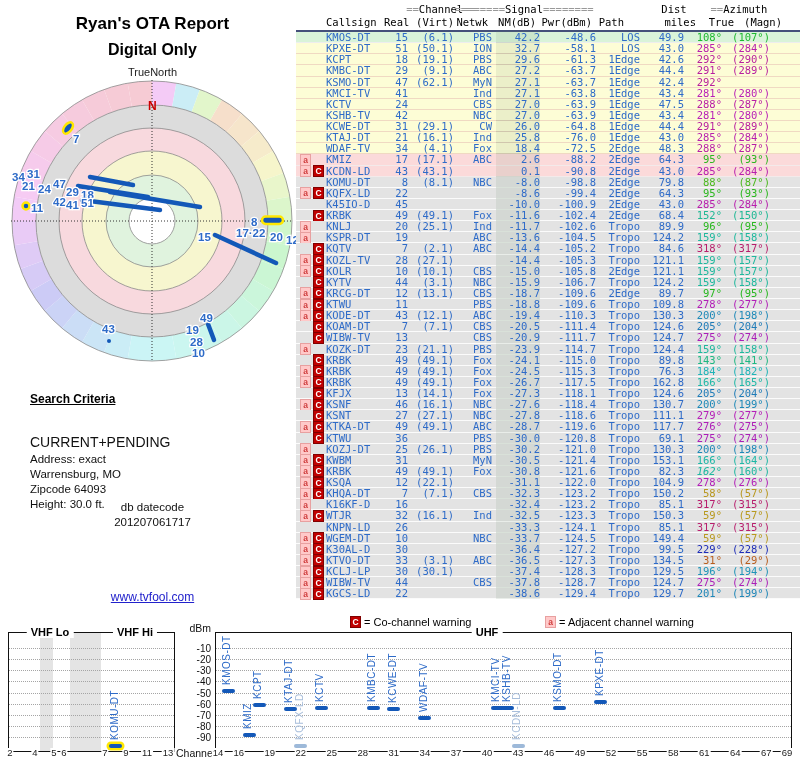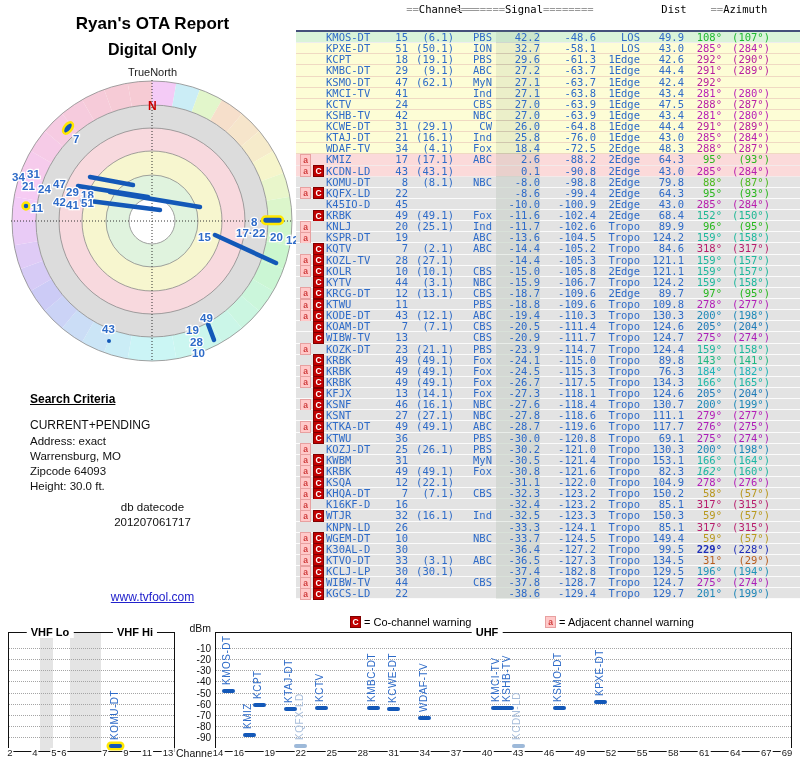--- a/index.html
+++ b/index.html
@@ -8,21 +8,21 @@
   
   .title-block{position:absolute;left:30px;top:14px;width:245px;text-align:center;}
   .title-line1{font-size:17px;font-weight:bold;color:#000;}
   .title-line2{font-size:16px;font-weight:bold;color:#000;margin-top:7px;}
   .truenorth{position:absolute;left:30px;top:66px;width:245px;text-align:center;
              font-size:11px;color:#222;}
   #radar-svg{position:absolute;left:8px;top:78px;}
   .search-block{position:absolute;left:30px;top:392px;width:245px;}
   .search-head{font-size:12px;font-weight:bold;text-decoration:underline;color:#000;}
   .search-line{font-size:11.5px;color:#111;margin-top:3px;}
-  .search-line.first{font-size:12px;margin-top:12px;}
+  .search-line.first{font-size:14px;margin-top:28px;}
   .dbcode{position:absolute;left:30px;top:500px;width:245px;text-align:center;
           font-size:11.5px;color:#111;line-height:15px;}
   .site-link{position:absolute;left:30px;top:590px;width:245px;text-align:center;
              font-size:12px;color:#2222cc;text-decoration:underline;cursor:pointer;}
   
   #tbl{position:absolute;left:296px;top:0;width:504px;
        font-family:"DejaVu Sans Mono","Liberation Mono",monospace;font-size:10.5px;}
   .thead{position:relative;height:30px;border-bottom:2px solid #44507a;}
   .hgroups{position:absolute;top:3px;left:0;width:100%;height:11px;}
   .hg{position:absolute;white-space:nowrap;color:#000;}
@@ -187,20 +187,32 @@
   <div class="site-link">www.tvfool.com</div>
 
   <div id="tbl">
     <div class="thead">
       <div class="hgroups" id="hgroups">
           <span class="hg" style="left: 110px; width: 70px; text-align: center;"><span class="eq">==</span>Channel<span class="eq">==</span></span>
           <span class="hg" style="left: 156px; width: 144px; text-align: center;"><span class="eq">========</span>Signal<span class="eq">========</span></span>
           <span class="hg" style="left: 356px; width: 44px; text-align: center;"><span class="eq"></span>Dist<span class="eq"></span></span>
           <span class="hg" style="left: 400px; width: 86px; text-align: center;"><span class="eq">==</span>Azimuth<span class="eq"></span></span>
         </div>
+      <div class="hcols" id="hcols">
+          <span class="hc" style="left: 30px; width: 58px; text-align: left;">Callsign</span>
+          <span class="hc" style="left: 88px; width: 24px; text-align: right;">Real</span>
+          <span class="hc" style="left: 112px; width: 46px; text-align: right;">(Virt)</span>
+          <span class="hc" style="left: 158px; width: 34px; text-align: right;">Netwk</span>
+          <span class="hc" style="left: 196px; width: 44px; text-align: right;">NM(dB)</span>
+          <span class="hc" style="left: 240px; width: 56px; text-align: right;">Pwr(dBm)</span>
+          <span class="hc" style="left: 284px; width: 44px; text-align: right;">Path</span>
+          <span class="hc" style="left: 356px; width: 44px; text-align: right;">miles</span>
+          <span class="hc" style="left: 400px; width: 38px; text-align: right;">True</span>
+          <span class="hc" style="left: 438px; width: 48px; text-align: right;">(Magn)</span>
+        </div>
     </div>
     <div id="tbody">
         <div class="trow band-green">
           <span class="cell c-warn"><span class="wslot"></span><span class="wslot"></span></span>
           <span class="cell c-call">KMOS-DT</span>
           <span class="cell c-real">15</span>
           <span class="cell c-virt">(6.1)</span>
           <span class="cell c-net">PBS</span>
           <span class="cell c-nm">42.2</span>
           <span class="cell c-pwr">-48.6</span>
@@ -601,21 +613,21 @@
         </div>
         <div class="trow band-gray">
           <span class="cell c-warn"><span class="wslot"><span class="wicon adj">a</span></span><span class="wslot"><span class="wicon co">C</span></span></span>
           <span class="cell c-call">KRBK</span>
           <span class="cell c-real">49</span>
           <span class="cell c-virt">(49.1)</span>
           <span class="cell c-net">Fox</span>
           <span class="cell c-nm">-26.7</span>
           <span class="cell c-pwr">-117.5</span>
           <span class="cell c-path">Tropo</span>
-          <span class="cell c-dist">134.3</span>
+          <span class="cell c-dist">162.8</span>
           <span class="cell c-true" style="color: rgb(30, 184, 166);">166°</span>
           <span class="cell c-magn" style="color: rgb(30, 184, 166);">(165°)</span>
         </div>
         <div class="trow band-gray">
           <span class="cell c-warn"><span class="wslot"></span><span class="wslot"><span class="wicon co">C</span></span></span>
           <span class="cell c-call">KFJX</span>
           <span class="cell c-real">13</span>
           <span class="cell c-virt">(14.1)</span>
           <span class="cell c-net">Fox</span>
           <span class="cell c-nm">-27.3</span>
@@ -797,21 +809,21 @@
         <div class="trow band-gray">
           <span class="cell c-warn"><span class="wslot"><span class="wicon adj">a</span></span><span class="wslot"><span class="wicon co">C</span></span></span>
           <span class="cell c-call">K30AL-D</span>
           <span class="cell c-real">30</span>
           <span class="cell c-virt"></span>
           <span class="cell c-net"></span>
           <span class="cell c-nm">-36.4</span>
           <span class="cell c-pwr">-127.2</span>
           <span class="cell c-path">Tropo</span>
           <span class="cell c-dist">99.5</span>
-          <span class="cell c-true" style="color: rgb(30, 46, 184); font-weight: bold;">229°</span>
+          <span class="cell c-true" style="color: rgb(30, 46, 184);">229°</span>
           <span class="cell c-magn" style="color: rgb(30, 46, 184);">(228°)</span>
         </div>
         <div class="trow band-gray">
           <span class="cell c-warn"><span class="wslot"><span class="wicon adj">a</span></span><span class="wslot"><span class="wicon co">C</span></span></span>
           <span class="cell c-call">KTVO-DT</span>
           <span class="cell c-real">33</span>
           <span class="cell c-virt">(3.1)</span>
           <span class="cell c-net">ABC</span>
           <span class="cell c-nm">-36.5</span>
           <span class="cell c-pwr">-127.3</span>
@@ -820,21 +832,21 @@
           <span class="cell c-true" style="color: rgb(184, 94, 30);">31°</span>
           <span class="cell c-magn" style="color: rgb(184, 94, 30);">(29°)</span>
         </div>
         <div class="trow band-gray">
           <span class="cell c-warn"><span class="wslot"><span class="wicon adj">a</span></span><span class="wslot"><span class="wicon co">C</span></span></span>
           <span class="cell c-call">KCLJ-LP</span>
           <span class="cell c-real">30</span>
           <span class="cell c-virt">(30.1)</span>
           <span class="cell c-net"></span>
           <span class="cell c-nm">-37.4</span>
-          <span class="cell c-pwr">-182.8</span>
+          <span class="cell c-pwr">-128.3</span>
           <span class="cell c-path">Tropo</span>
           <span class="cell c-dist">129.5</span>
           <span class="cell c-true" style="color: rgb(30, 148, 184);">196°</span>
           <span class="cell c-magn" style="color: rgb(30, 148, 184);">(194°)</span>
         </div>
         <div class="trow band-gray">
           <span class="cell c-warn"><span class="wslot"><span class="wicon adj">a</span></span><span class="wslot"><span class="wicon co">C</span></span></span>
           <span class="cell c-call">WIBW-TV</span>
           <span class="cell c-real">44</span>
           <span class="cell c-virt"></span>

